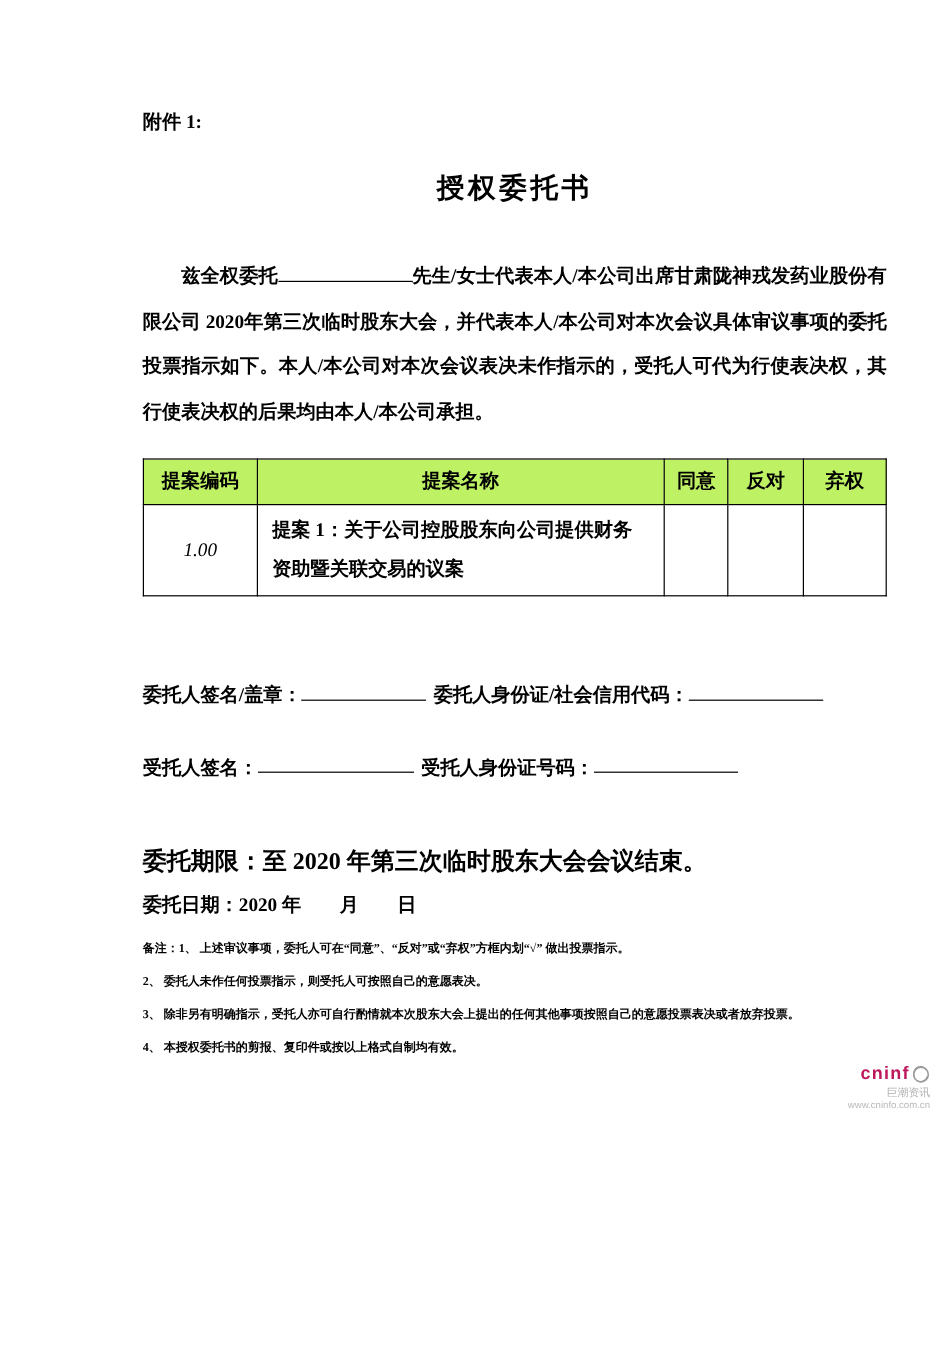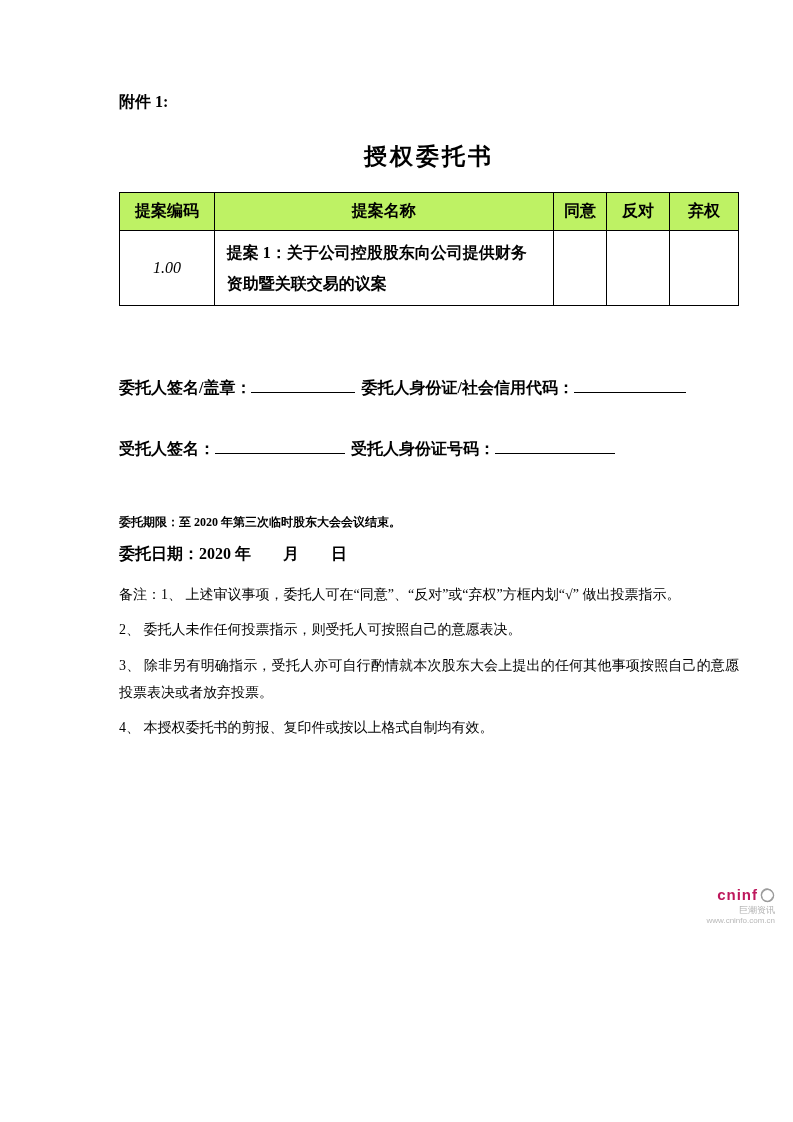--- a/index.html
+++ b/index.html
@@ -68,30 +68,30 @@
   .sig-row-1 { margin-top:70px; }
   .sig-row-2 { margin-top:42px; }
   .sig-row-3 { margin-top:38px; }
   .sig-blank-a { width:104px; margin-right:6px; }
   .sig-blank-b { width:112px; }
   .sig2-blank-a { width:130px; margin-right:6px; }
   .sig2-blank-b { width:158px; }
   .sig3-blank-a { width:130px; margin-right:6px; }
   .sig3-blank-b { width:120px; }
 
-  .period-line { margin-top:54px; font-size:12px; font-weight:bold; }
+  .period-line { margin-top:54px; font-size:20px; font-weight:bold; }
   .date-line   { margin-top:13px; font-size:16px; font-weight:bold; }
 
   .notes { margin-top:16px; }
   .note {
-    font-size:14px;
+    font-size:10px;
     line-height:1.95;
     text-align:justify;
     margin-bottom:8px;
-    font-weight:normal;
+    font-weight:bold;
   }
 
   .watermark {
     position:absolute;
     right:18px;
     bottom:12px;
     text-align:right;
     color:#a6a6a6;
     line-height:1.25;
     font-family:"Liberation Sans","DejaVu Sans",sans-serif;
@@ -104,20 +104,21 @@
 </style>
 </head>
 <body>
 
 <div class="page">
 
   <div class="attachment">附件 1:</div>
 
   <h1 class="doc-title">授权委托书</h1>
 
+  <p class="intro"><span>兹全权委托</span><span class="blank blank-intro"></span><span>先生/女士代表本人/本公司出席甘肃陇神戎发药业股份有限公司 2020年第三次临时股东大会，并代表本人/本公司对本次会议具体审议事项的委托投票指示如下。本人/本公司对本次会议表决未作指示的，受托人可代为行使表决权，其行使表决权的后果均由本人/本公司承担。</span></p>
 
   <table class="proposal">
     <colgroup>
       <col style="width:85px">
       <col style="width:304px">
       <col style="width:48px">
       <col style="width:56px">
       <col style="width:62px">
     </colgroup>
     <thead>

